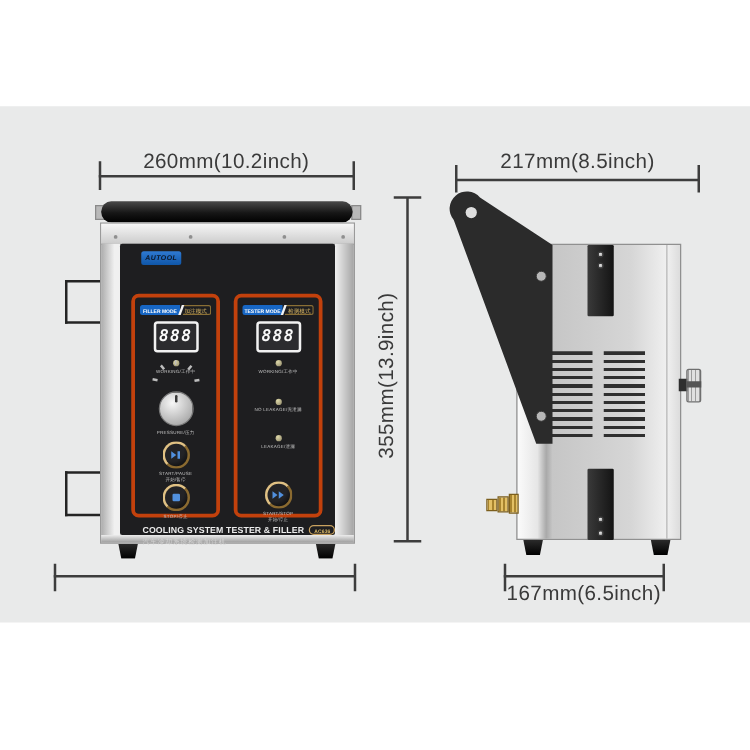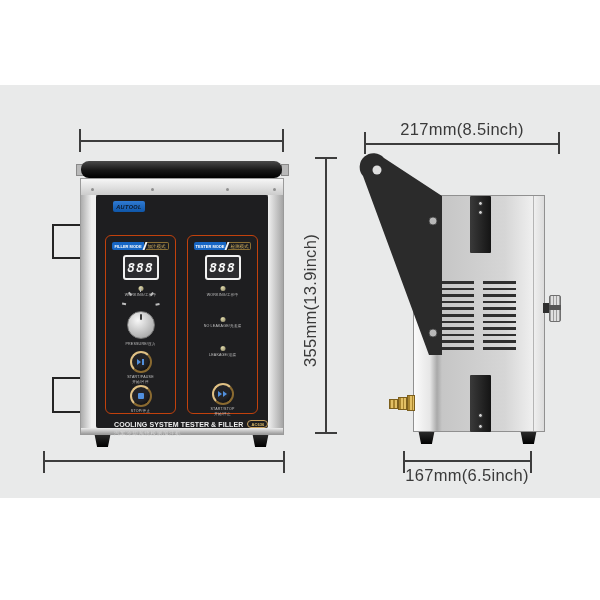--- a/index.html
+++ b/index.html
@@ -23,21 +23,21 @@
   .front-bottom{left:0;top:249px;width:202px;height:6px;background:linear-gradient(180deg,#ececec,#9d9d9d);}
   .front-panel{left:15px;top:16px;width:172px;height:233px;background:#1e1e20;border-radius:2px;}
   .foot{background:linear-gradient(180deg,#2a2a2a,#000);clip-path:polygon(4% 0,96% 0,82% 100%,18% 100%);}
   .screwdot{width:3px;height:3px;border-radius:50%;background:#8f8f8f;}
   .hook{border:2.5px solid #242424;border-right:none;background:transparent;}
 
   .logo{left:17px;top:6px;width:32px;height:11px;background:linear-gradient(180deg,#2f7ad2,#0f56a8);
         border-radius:2px;color:#0b1626;font-size:5.5px;font-weight:bold;font-style:italic;
         display:flex;align-items:center;justify-content:center;letter-spacing:.4px;}
 
-  .subpanel{top:40px;width:71px;height:179px;border:1px solid #c2410c;border-radius:6px;box-sizing:border-box;}
+  .subpanel{top:40px;width:71px;height:179px;border:3px solid #c2410c;border-radius:6px;box-sizing:border-box;}
   .sp-left{left:9px;} .sp-right{left:91px;}
 
   .modebadge{top:6px;left:0;width:100%;display:flex;justify-content:center;align-items:stretch;height:8px;}
   .mb-en{background:#1766c4;color:#fff;font-size:4px;font-weight:bold;padding:1px 2px;border-radius:2px 0 0 2px;
          display:flex;align-items:center;white-space:nowrap;}
   .mb-sl{width:2px;background:#f2f2f2;transform:skewX(-20deg);}
   .mb-zh{color:#dcb964;font-size:4.5px;padding:1px 2px;border:0.5px solid #8a6f35;border-left:none;
          border-radius:0 2px 2px 0;display:flex;align-items:center;white-space:nowrap;}
 
   .display{top:19px;left:50%;transform:translateX(-50%);width:36px;height:25px;background:#2c2c2f;
@@ -75,20 +75,21 @@
   .screw{border-radius:50%;background:radial-gradient(circle at 35% 30%,#e8e8e8,#9a9a9a);border:0.5px solid #3a3a3a;box-sizing:border-box;}
   .brass{background:repeating-linear-gradient(90deg,#a8842e 0 1.5px,#e3c065 1.5px 3.5px);border:0.5px solid #7c5f1d;box-sizing:border-box;}
   .knurl{background:repeating-linear-gradient(90deg,#9c9c9c 0 1px,#e0e0e0 1px 3px);border:0.5px solid #6f6f6f;box-sizing:border-box;}
 </style>
 </head>
 <body>
 
 <div id="canvas">
   <div class="abs band"></div>
 
+  <div class="abs dim-text" style="left:79px;top:120px;width:204px;">260mm(10.2inch)</div>
   <div class="abs dim-line" style="left:79px;top:140px;width:204px;height:1.5px;"></div>
   <div class="abs dim-line" style="left:79px;top:129px;width:1.5px;height:23px;"></div>
   <div class="abs dim-line" style="left:282px;top:129px;width:1.5px;height:23px;"></div>
 
   <div class="abs handle-nub" style="left:76px;"></div>
   <div class="abs handle-nub" style="left:281px;"></div>
   <div class="abs handle"></div>
 
   <div class="abs hook" style="left:52px;top:224px;width:28px;height:31px;"></div>
   <div class="abs hook" style="left:52px;top:377px;width:28px;height:32px;"></div>

